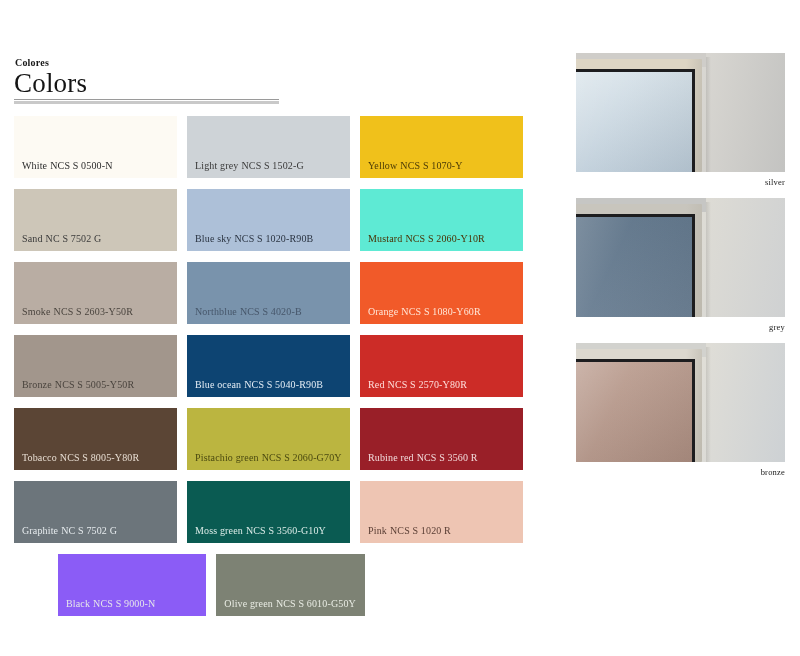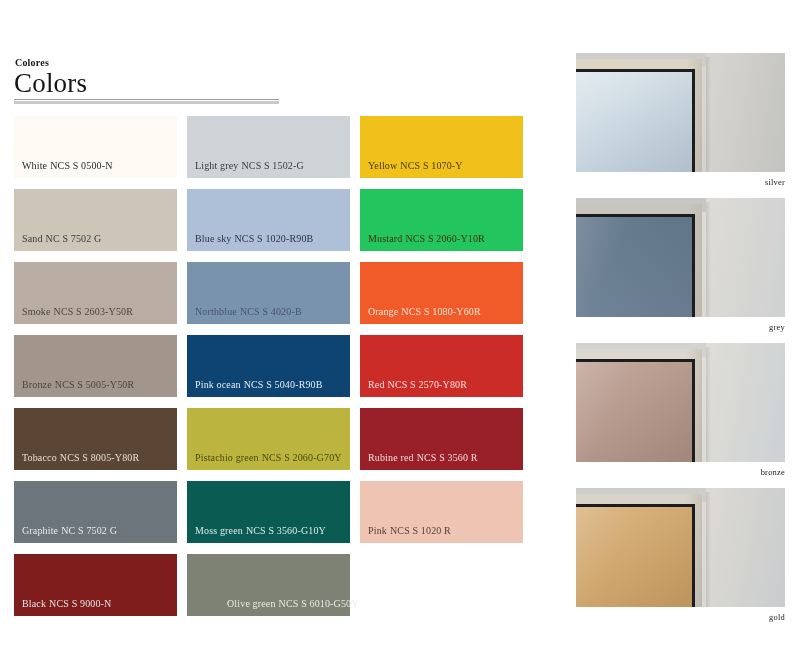--- a/index.html
+++ b/index.html
@@ -205,41 +205,41 @@
           <div class="swatch-label" style="color: rgb(74, 58, 6);"><span class="nm">Yellow</span><span>NCS S 1070-Y</span></div>
         </div>
       </div>
       <div class="swatch-row">
         <div class="swatch" style="background: rgb(205, 198, 184);">
           <div class="swatch-label" style="color: rgb(58, 58, 58);"><span class="nm">Sand</span><span>NC S 7502 G</span></div>
         </div>
         <div class="swatch" style="background: rgb(173, 192, 216);">
           <div class="swatch-label" style="color: rgb(43, 52, 66);"><span class="nm">Blue sky</span><span>NCS S 1020-R90B</span></div>
         </div>
-        <div class="swatch" style="background: #22c55e; padding-left: 16px;">
+        <div class="swatch" style="background: #5eead4; padding-left: 16px;">
           <div class="swatch-label" style="color: rgb(74, 50, 5);"><span class="nm">Mustard</span><span>NCS S 2060-Y10R</span></div>
         </div>
       </div>
       <div class="swatch-row">
         <div class="swatch" style="background: rgb(185, 173, 163);">
           <div class="swatch-label" style="color: rgb(74, 68, 62);"><span class="nm">Smoke</span><span>NCS S 2603-Y50R</span></div>
         </div>
         <div class="swatch" style="background: rgb(121, 147, 172);">
           <div class="swatch-label" style="color: rgb(70, 86, 106);"><span class="nm">Northblue</span><span>NCS S 4020-B</span></div>
         </div>
         <div class="swatch" style="background: rgb(241, 90, 41);">
           <div class="swatch-label" style="color: rgb(255, 231, 216);"><span class="nm">Orange</span><span>NCS S 1080-Y60R</span></div>
         </div>
       </div>
       <div class="swatch-row">
         <div class="swatch" style="background: rgb(162, 150, 140);">
           <div class="swatch-label" style="color: rgb(74, 68, 62);"><span class="nm">Bronze</span><span>NCS S 5005-Y50R</span></div>
         </div>
         <div class="swatch" style="background: rgb(13, 68, 114);">
-          <div class="swatch-label" style="color: rgb(228, 237, 245);"><span class="nm">Pink ocean</span><span>NCS S 5040-R90B</span></div>
+          <div class="swatch-label" style="color: rgb(228, 237, 245);"><span class="nm">Blue ocean</span><span>NCS S 5040-R90B</span></div>
         </div>
         <div class="swatch" style="background: rgb(204, 44, 39);">
           <div class="swatch-label" style="color: rgb(255, 224, 221);"><span class="nm">Red</span><span>NCS S 2570-Y80R</span></div>
         </div>
       </div>
       <div class="swatch-row">
         <div class="swatch" style="background: rgb(91, 69, 53);">
           <div class="swatch-label" style="color: rgb(232, 222, 211);"><span class="nm">Tobacco</span><span>NCS S 8005-Y80R</span></div>
         </div>
         <div class="swatch" style="background: rgb(187, 181, 64);">
@@ -254,25 +254,25 @@
           <div class="swatch-label" style="color: rgb(230, 235, 238);"><span class="nm">Graphite</span><span>NC S 7502 G</span></div>
         </div>
         <div class="swatch" style="background: rgb(10, 91, 82);">
           <div class="swatch-label" style="color: rgb(220, 236, 232);"><span class="nm">Moss green</span><span>NCS S 3560-G10Y</span></div>
         </div>
         <div class="swatch" style="background: rgb(238, 197, 179);">
           <div class="swatch-label" style="color: rgb(90, 62, 52);"><span class="nm">Pink</span><span>NCS S 1020 R</span></div>
         </div>
       </div>
       <div class="swatch-row">
-        <div class="swatch" style="background: #7f1d1d;">
+        <div class="swatch" style="background: #8b5cf6; margin-left: 44px;">
           <div class="swatch-label" style="color: rgb(230, 230, 234);"><span class="nm">Black</span><span>NCS S 9000-N</span></div>
         </div>
         <div class="swatch" style="background: rgb(125, 130, 116);">
-          <div class="swatch-label" style="color: rgb(233, 236, 228); margin-left: 32px;"><span class="nm">Olive green</span><span>NCS S 6010-G50Y</span></div>
+          <div class="swatch-label" style="color: rgb(233, 236, 228);"><span class="nm">Olive green</span><span>NCS S 6010-G50Y</span></div>
         </div>
         <div class="swatch empty"></div>
       </div>
     </div>
 
 </section>
 
 <section id="mirrors-section">
 
   <div id="mirror-list">
@@ -308,28 +308,15 @@
           <div class="m-ceiling" style="background: rgb(210, 210, 206);"></div>
           <div class="m-frame" style="background: linear-gradient(95deg, rgb(220, 216, 207) 0%, rgb(220, 216, 207) 82%, rgb(189, 185, 174) 100%);"></div>
           <div class="m-gasket"></div>
           <div class="m-glass" style="background: linear-gradient(165deg, rgb(191, 162, 149) 0%, rgb(171, 141, 128) 100%);">
             <div class="m-glass-sheen" style="background: linear-gradient(115deg, rgba(255, 255, 255, 0.22) 0%, rgba(255, 255, 255, 0.04) 38%, rgba(0, 0, 0, 0.05) 100%);"></div>
           </div>
           <div class="m-corner" style="left: 62%; background: linear-gradient(90deg, rgba(0, 0, 0, 0.1) 0%, rgba(0, 0, 0, 0) 100%);"></div>
         </div>
         <div class="mirror-caption">bronze</div>
       </div>
-      <div class="mirror-item">
-        <div class="mirror-photo">
-          <div class="m-wall" style="background: linear-gradient(100deg, rgb(201, 204, 206) 0%, rgb(222, 219, 211) 55%, rgb(201, 204, 206) 100%);"></div>
-          <div class="m-ceiling" style="background: rgb(205, 205, 201);"></div>
-          <div class="m-frame" style="background: linear-gradient(95deg, rgb(216, 212, 201) 0%, rgb(216, 212, 201) 82%, rgb(189, 185, 174) 100%);"></div>
-          <div class="m-gasket"></div>
-          <div class="m-glass" style="background: linear-gradient(165deg, rgb(216, 176, 121) 0%, rgb(199, 156, 95) 100%);">
-            <div class="m-glass-sheen" style="background: linear-gradient(115deg, rgba(255, 255, 255, 0.22) 0%, rgba(255, 255, 255, 0.04) 38%, rgba(0, 0, 0, 0.05) 100%);"></div>
-          </div>
-          <div class="m-corner" style="left: 62%; background: linear-gradient(90deg, rgba(0, 0, 0, 0.1) 0%, rgba(0, 0, 0, 0) 100%);"></div>
-        </div>
-        <div class="mirror-caption">gold</div>
-      </div>
     </div>
 
 </section>
 
 </body></html>

